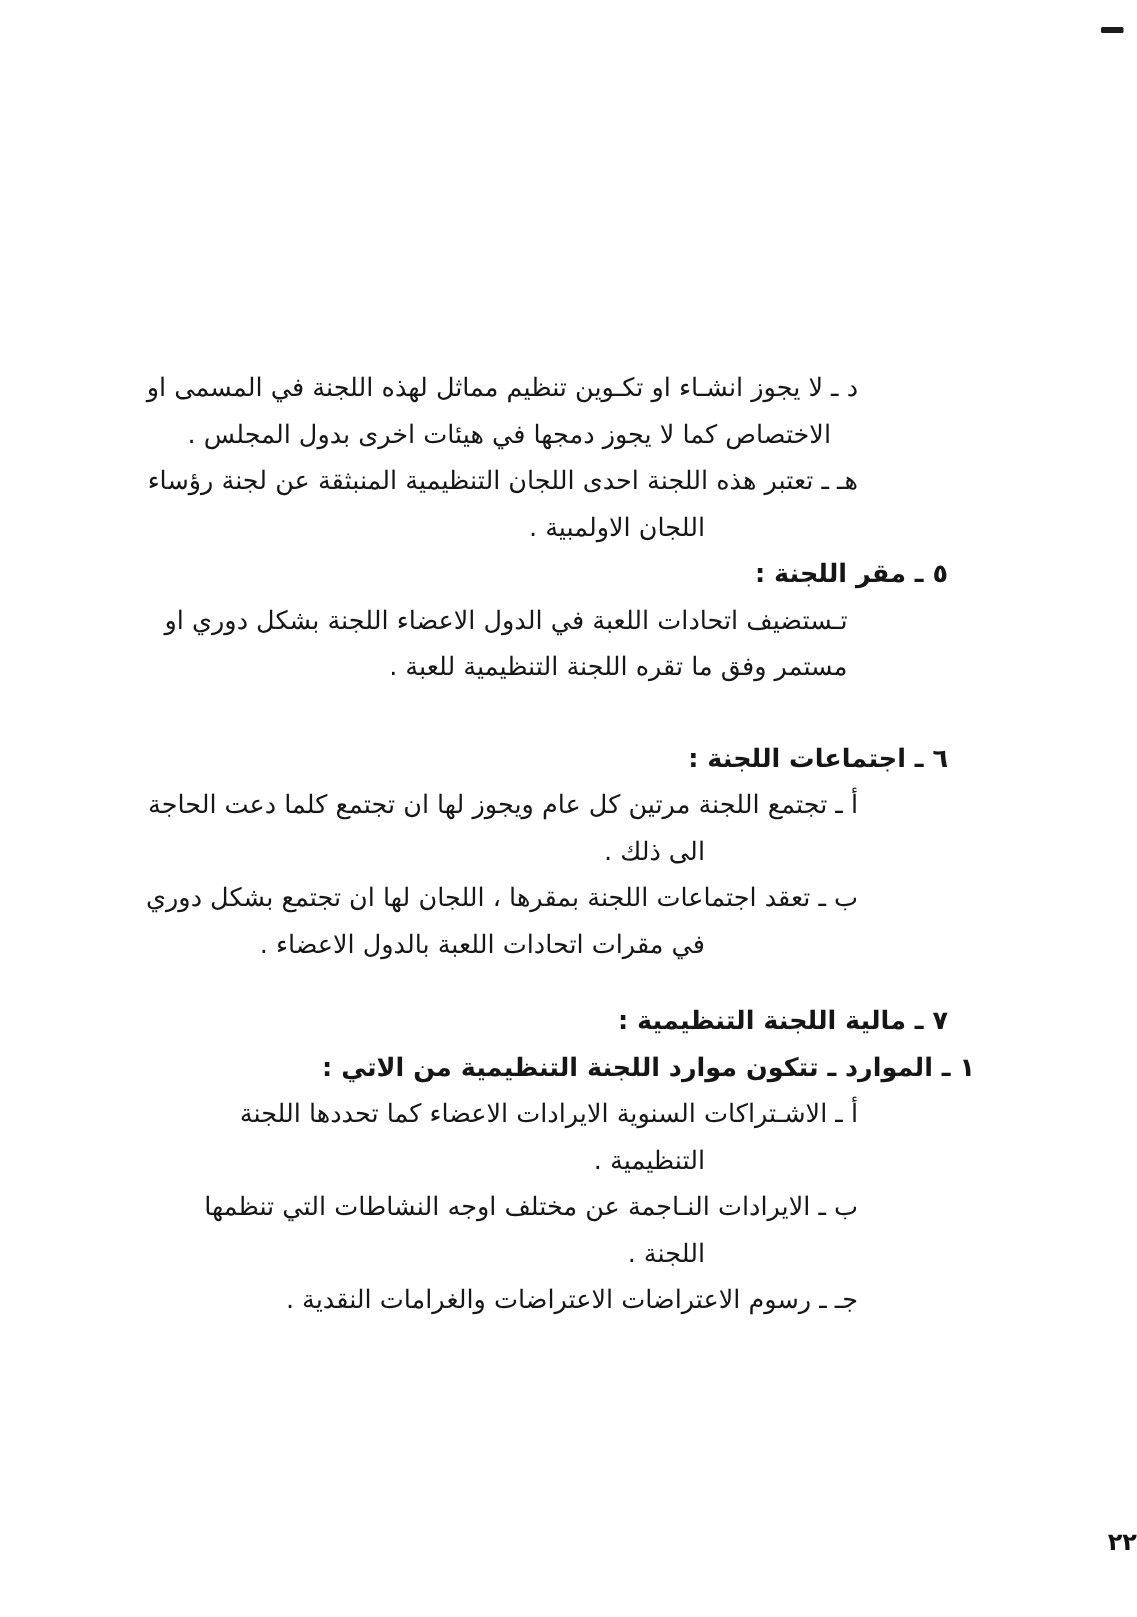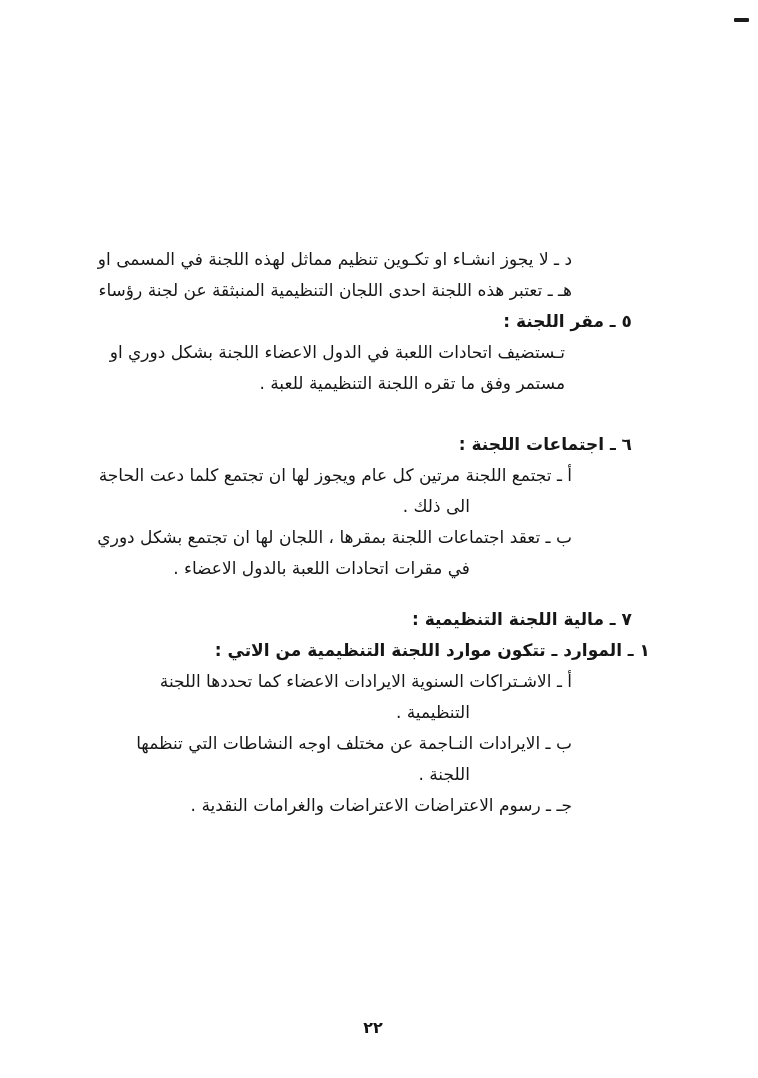--- a/index.html
+++ b/index.html
@@ -49,39 +49,40 @@
   .lvl-cont     { padding-right: 204px; }
   .lvl-contdeep { padding-right: 288px; }
   
   .gap-lg { margin-top: 30px; }
   .gap-md { margin-top: 20px; }
 
   #page-number {
     position: absolute;
     top: 1018px;
     left: 0;
-    right: 12px;
-    text-align: center;
+    right: 0;
     direction: rtl;
     font-size: 16px;
     font-weight: bold;
     letter-spacing: 4px;
     color: #111111;
   }
 </style>
 </head>
 <body>
 
 <div id="page">
 
   <div id="corner-mark"></div>
 
   <div id="text-block">
     <div class="line lvl-item">د ـ لا يجوز انشـاء او تكـوين تنظيم مماثل لهذه اللجنة في المسمى او</div>
+    <div class="line lvl-cont">الاختصاص كما لا يجوز دمجها في هيئات اخرى بدول المجلس .</div>
     <div class="line lvl-item">هـ ـ تعتبر هذه اللجنة احدى اللجان التنظيمية المنبثقة عن لجنة رؤساء</div>
+    <div class="line lvl-contdeep">اللجان الاولمبية .</div>
     <div class="line lvl-header">٥ ـ مقر اللجنة :</div>
     <div class="line lvl-body">تـستضيف اتحادات اللعبة في الدول الاعضاء اللجنة بشكل دوري او</div>
     <div class="line lvl-body">مستمر وفق ما تقره اللجنة التنظيمية للعبة .</div>
     <div class="line lvl-header gap-lg">٦ ـ اجتماعات اللجنة :</div>
     <div class="line lvl-item">أ ـ تجتمع اللجنة مرتين كل عام ويجوز لها ان تجتمع كلما دعت الحاجة</div>
     <div class="line lvl-contdeep">الى ذلك .</div>
     <div class="line lvl-item">ب ـ تعقد اجتماعات اللجنة بمقرها ، اللجان لها ان تجتمع بشكل دوري</div>
     <div class="line lvl-contdeep">في مقرات اتحادات اللعبة بالدول الاعضاء .</div>
     <div class="line lvl-header gap-md">٧ ـ مالية اللجنة التنظيمية :</div>
     <div class="line lvl-subnum">١ ـ الموارد ـ تتكون موارد اللجنة التنظيمية من الاتي :</div>

